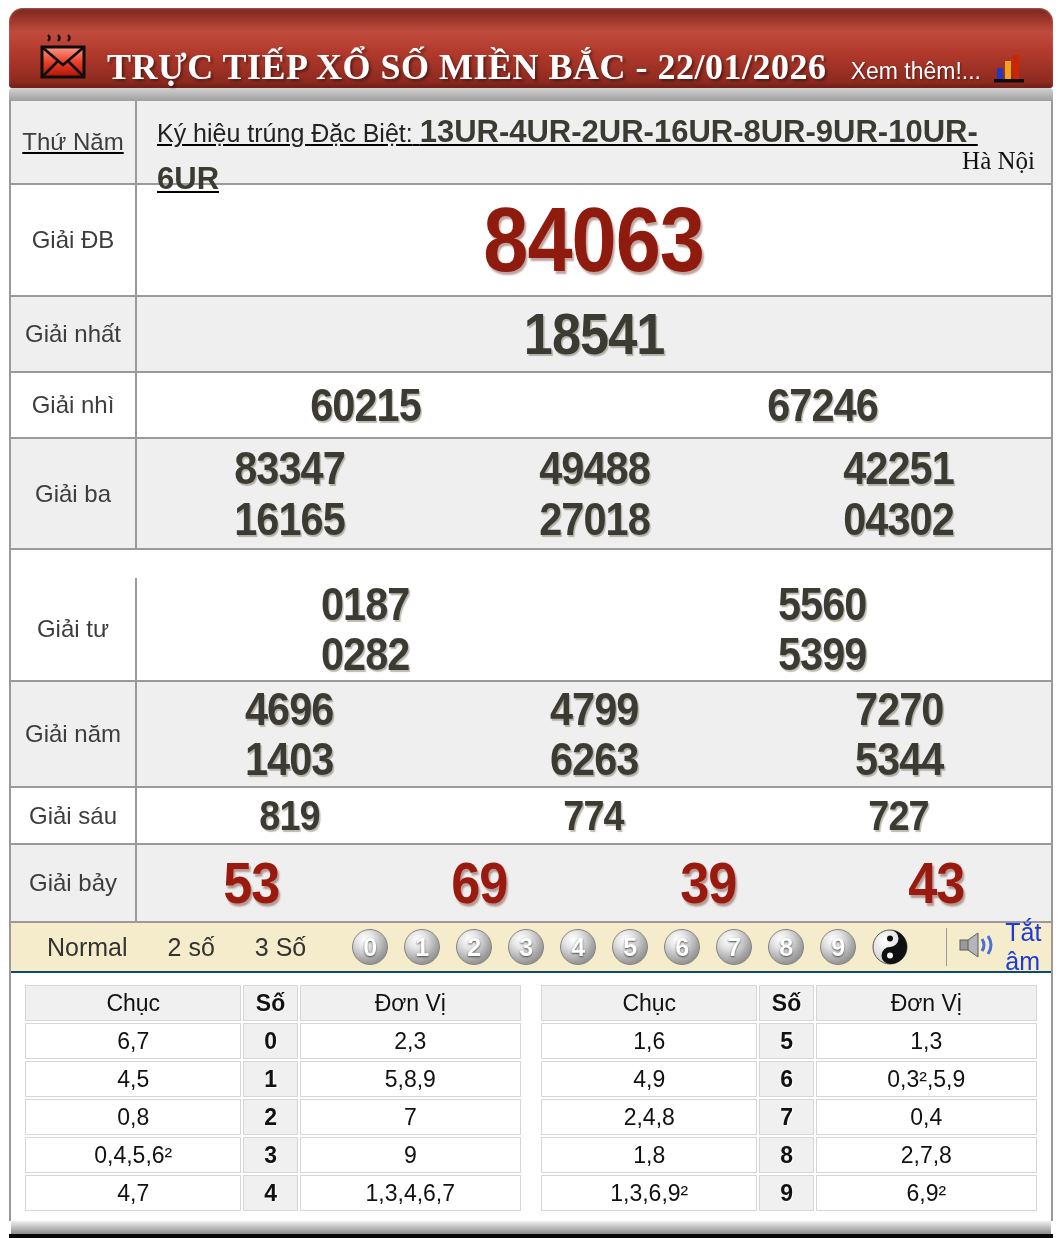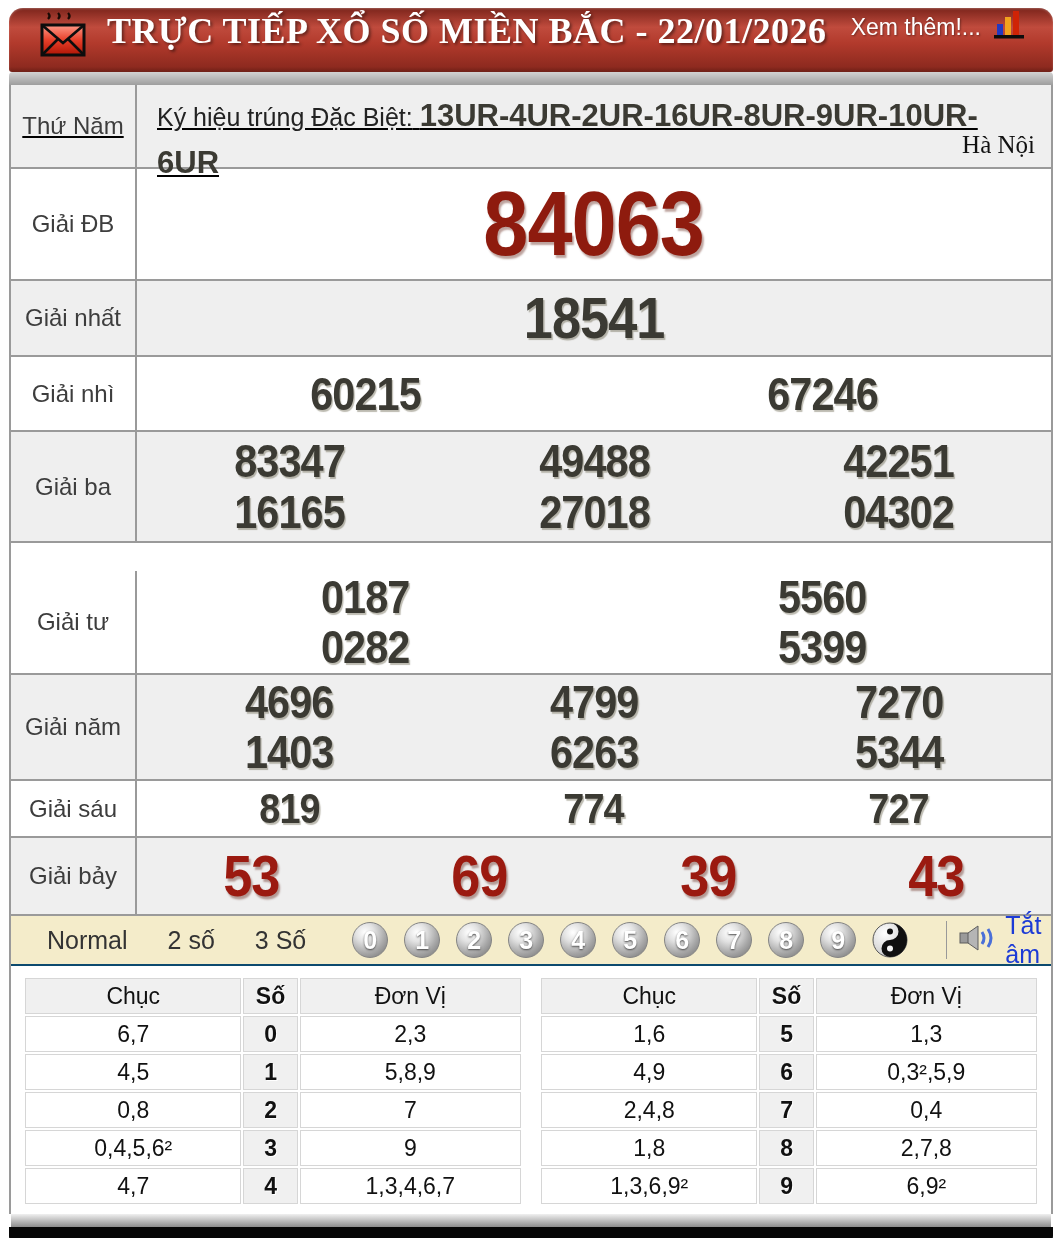--- a/index.html
+++ b/index.html
@@ -1,23 +1,23 @@
 <!DOCTYPE html>
 <html><head>
 <meta charset="utf-8">
 <style>
   * { margin:0; padding:0; box-sizing:border-box; }
   html,body { background:#fff; width:1062px; font-family:"Liberation Sans", sans-serif; }
   .widget { width:1044px; margin:8px auto 0 auto; }
 
   
   .hdr {
-    height:64px; border-radius:14px 14px 3px 3px;
+    height:80px; border-radius:14px 14px 3px 3px;
     background:linear-gradient(180deg,#7c241b 0%,#c04b3d 30%,#b23a2c 55%,#8e2a1f 92%,#6e1f16 100%);
-    display:flex; align-items:flex-start; padding:2px 26px 0 30px;
+    display:flex; align-items:flex-end; padding:2px 26px 0 30px;
     box-shadow:inset 0 1px 2px rgba(255,255,255,.25);
   }
   .hdr-title {
     font-family:"Liberation Serif", serif; font-weight:bold; font-size:36px;
     color:#fff; text-shadow:2px 2px 3px rgba(0,0,0,.45); margin-left:18px; letter-spacing:.5px;
     white-space:nowrap;
   }
   .hdr-right { margin-left:auto; display:flex; align-items:center; gap:12px; }
   .hdr-more { color:#fff; font-size:23px; text-shadow:1px 1px 2px rgba(0,0,0,.4); cursor:pointer; }
 
@@ -41,21 +41,21 @@
     font-weight:bold; color:#3b3a33; display:inline-block; transform:scaleX(.9);
     letter-spacing:-1px; text-shadow:1.5px 2px 1px rgba(90,85,60,.40); line-height:1;
   }
   .sz-db { font-size:90px; color:#8e1b0e; text-shadow:2px 3px 2px rgba(90,25,12,.40); }
   .sz-1  { font-size:58px; }
   .sz-m  { font-size:46px; }
   .sz-s  { font-size:42px; }
   .sz-7  { font-size:58px; color:#9b1a10; text-shadow:2px 3px 2px rgba(90,25,12,.40); }
 
   .r-day  { height:84px;text-decoration:underline; } .r-db { height:112px; } .r-nhat { height:76px; }
-  .r-nhi  { height:75px; } .r-ba { height:111px; } .r-tu   { height:104px;margin-top:28px; }
+  .r-nhi  { height:66px; } .r-ba { height:111px; } .r-tu   { height:104px;margin-top:28px; }
   .r-nam  { height:106px;} .r-sau{ height:57px; }  .r-bay  { height:78px; }
 
   .day-box { padding:8px 16px 6px 20px; font-size:25px; color:#222; line-height:1.5; }
   .sign-value { font-size:31px; color:#3b3a33; }
   .province { position:absolute; right:16px; bottom:8px; font-family:"Liberation Serif", serif; font-size:25px; color:#111; }
 
   
   .ctrl {
     height:50px; background:#f4ecca; border-bottom:2px solid #0c4a6e;
     display:flex; align-items:center; padding:0 16px;

